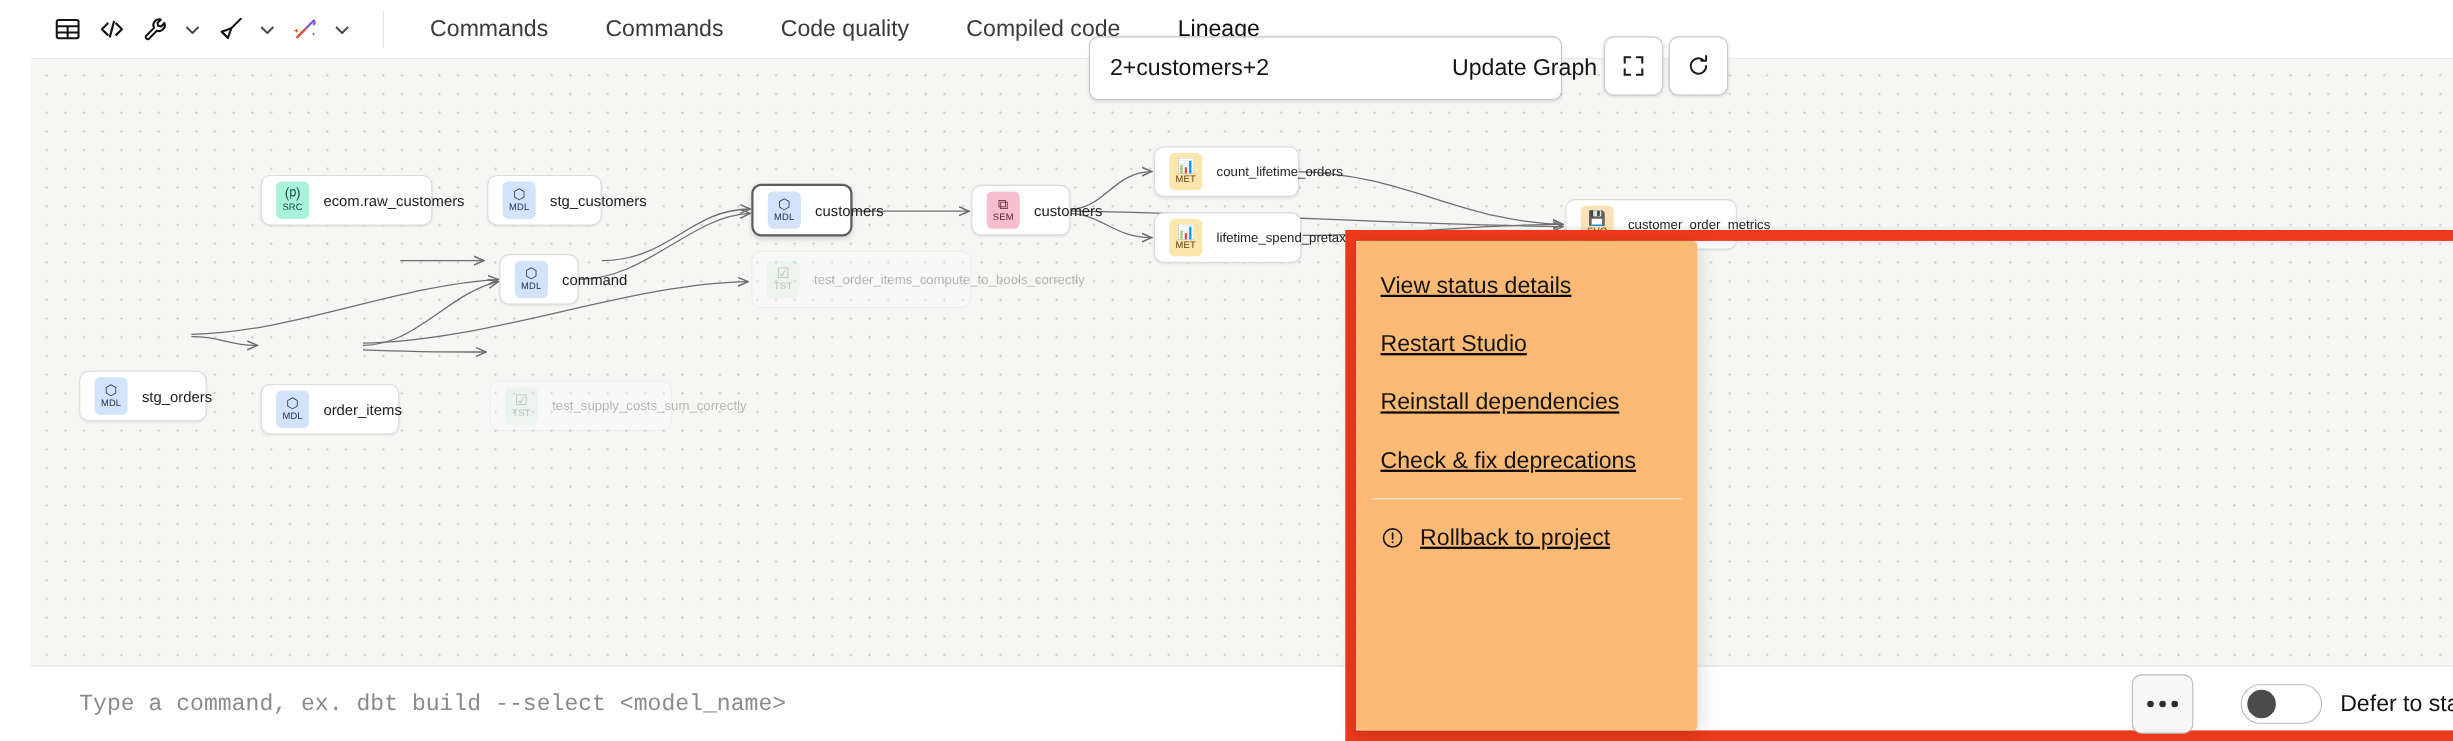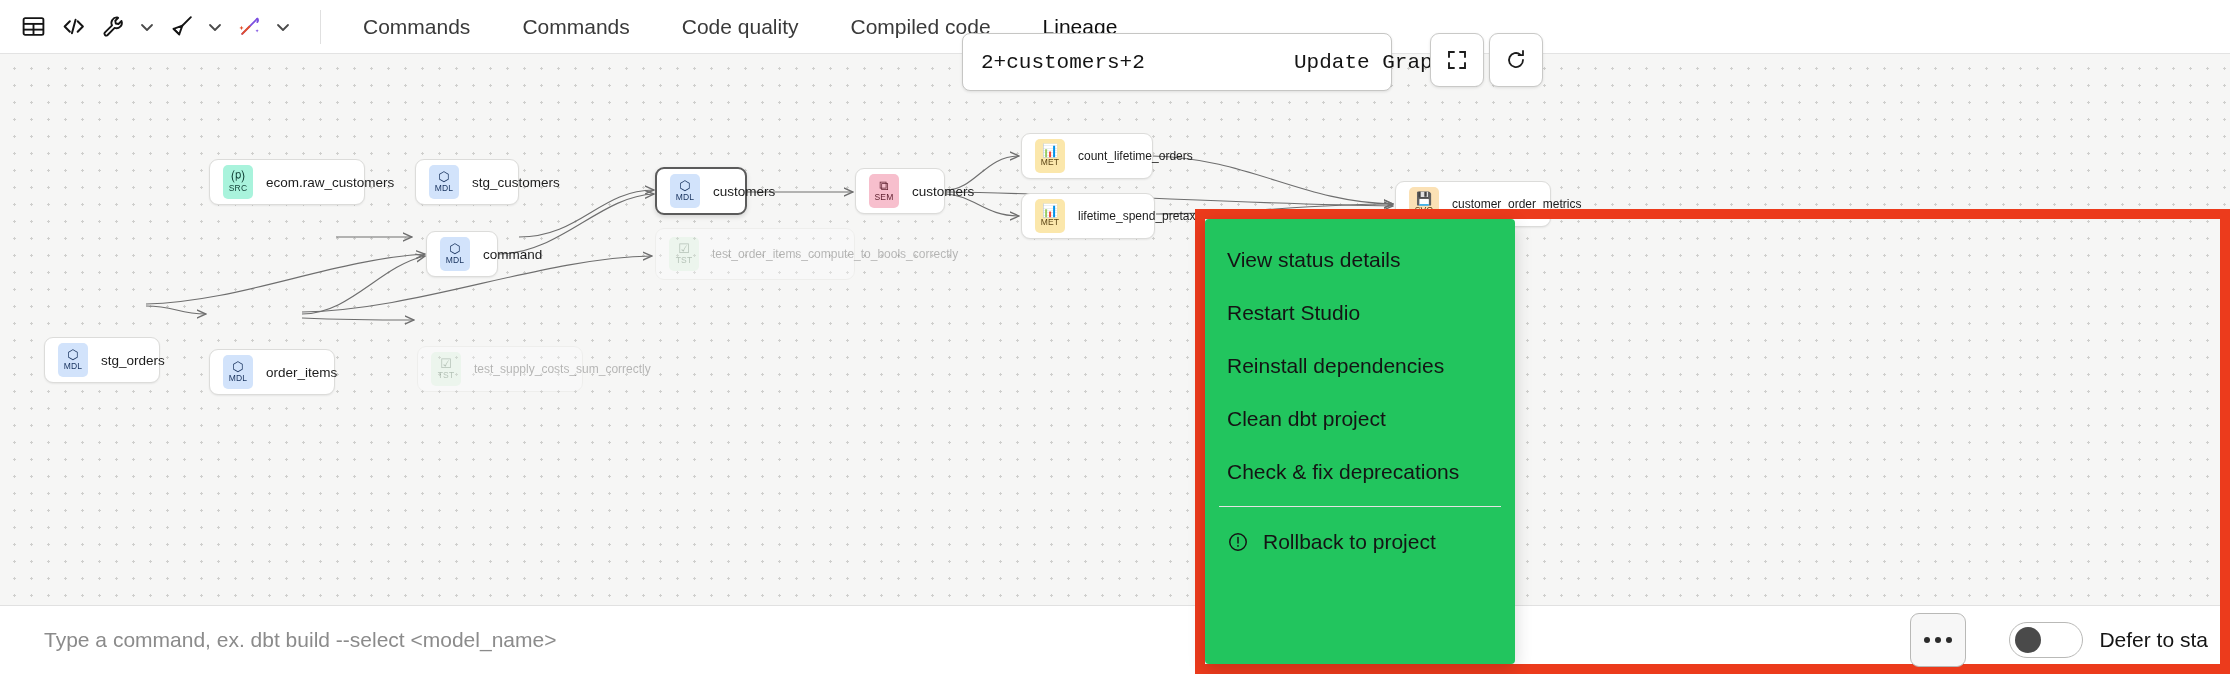--- a/index.html
+++ b/index.html
@@ -2,21 +2,21 @@
 <html><head>
 <meta charset="utf-8">
 <style>
   * { box-sizing: border-box; margin: 0; padding: 0; }
   html, body {
     width: 2230px; height: 674px;
     font-family: "Liberation Sans", sans-serif;
     background: #ffffff;
     overflow: hidden;
   }
-  #app { position: relative; width: 1980px; height: 674px; }
+  #app { position: relative; width: 1980px; height: 674px; margin-left: 28px; }
 
   
   .topbar {
     position: absolute; top: 0; left: 0;
     width: 2230px; height: 54px;
     background: #fff;
     border-bottom: 1px solid #e3e3e3;
     display: flex; align-items: center;
   }
   .tool-group {
@@ -103,21 +103,20 @@
 
   
   .searchbar {
     position: absolute; top: 33px; left: 962px;
     width: 430px; height: 58px;
     background: #fff; border: 1px solid #c6c6c4;
     border-radius: 8px;
     display: flex; align-items: stretch;
     box-shadow: 0 1px 3px rgba(0,0,0,0.10);
     z-index: 5;
-    font-family: Liberation Mono, monospace;
   }
   .searchbar input {
     flex: 1; border: 0; outline: none; background: transparent;
     font-family: inherit; font-size: 21px; color: #141414;
     padding: 0 18px;
   }
   .upd-sep { width: 1px; background: #d6d6d4; }
   .upd-btn {
     display: flex; align-items: center; padding: 0 22px;
     font-size: 21px; color: #141414; cursor: pointer;
@@ -135,21 +134,21 @@
   
   .bottombar {
     position: absolute; left: 0; top: 605px;
     width: 2230px; height: 69px;
     background: #fff;
     border-top: 1px solid #e1e1e1;
     display: flex; align-items: center;
   }
   .cmd-input {
     flex: 1; border: 0; outline: none; background: transparent;
-    font-family: Liberation Sans, sans-serif; font-size: 21px; color: #141414;
+    font-family: Liberation Mono, monospace; font-size: 21px; color: #141414;
     padding-left: 44px;
   }
   .cmd-input::placeholder { color: #8b8b8b; }
   .toggle-wrap { display: flex; align-items: center; gap: 16px; padding-right: 22px; }
   .toggle {
     width: 74px; height: 36px; border-radius: 18px;
     border: 1px solid #b9b9b7; background: #fff;
     position: relative; cursor: pointer; flex: none;
   }
   .toggle .knob {
@@ -174,25 +173,26 @@
     width: 1035px; height: 465px;
     border: 10px solid #ec3b1c;
     background: transparent;
     z-index: 20;
     pointer-events: none;
   }
   .ctx-menu {
     position: absolute;
     left: 1205px; top: 219px;
     width: 310px; height: 445px;
-    background: #22c55e;
+    background: #fdba74;
     border-radius: 4px;
     box-shadow: 0 5px 18px rgba(0,0,0,0.16);
     padding: 14px 0 10px 0;
     z-index: 21;
+    text-decoration: underline;
   }
   .ctx-item {
     height: 53px; display: flex; align-items: center;
     padding: 0 22px; gap: 14px;
     font-size: 21px; color: #141414; cursor: pointer; white-space: nowrap;
   }
   .ctx-divider { height: 1px; background: #e4e4e4; margin: 8px 14px; }
   .warn-icon { width: 22px; height: 22px; flex: none; }
 </style>
 </head>
@@ -457,23 +457,20 @@
     <div class="ctx-item">
       <span>View status details</span>
     </div>
     <div class="ctx-item">
       <span>Restart Studio</span>
     </div>
     <div class="ctx-item">
       <span>Reinstall dependencies</span>
     </div>
     <div class="ctx-item">
-      <span>Clean dbt project</span>
-    </div>
-    <div class="ctx-item">
       <span>Check &amp; fix deprecations</span>
     </div>
     <div class="ctx-divider"></div>
     <div class="ctx-item">
       <span class="warn-icon">
         <svg width="22" height="22" viewBox="0 0 24 24" fill="none" stroke="#141414" stroke-width="1.6">
           <circle cx="12" cy="12" r="9"></circle>
           <line x1="12" y1="7.2" x2="12" y2="13.2" stroke-linecap="round"></line>
           <circle cx="12" cy="16.3" r="0.95" fill="#141414" stroke="none"></circle>
         </svg>

